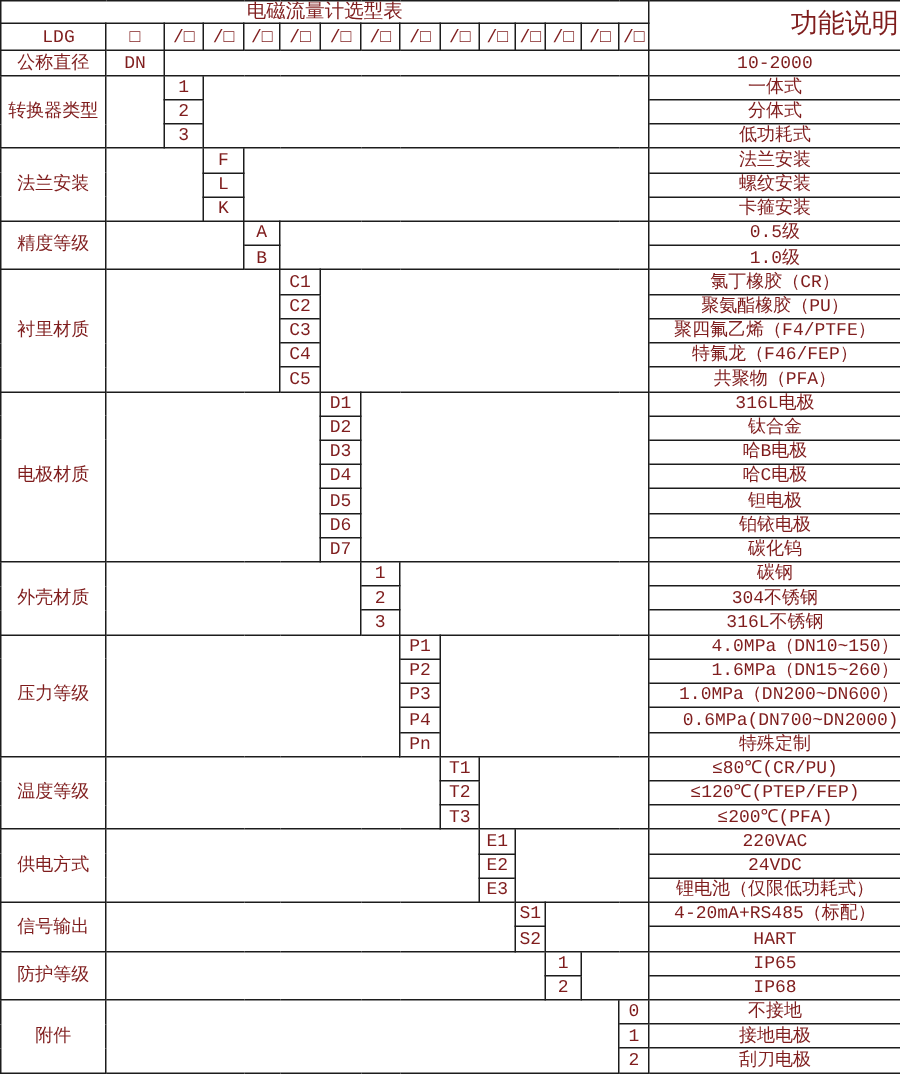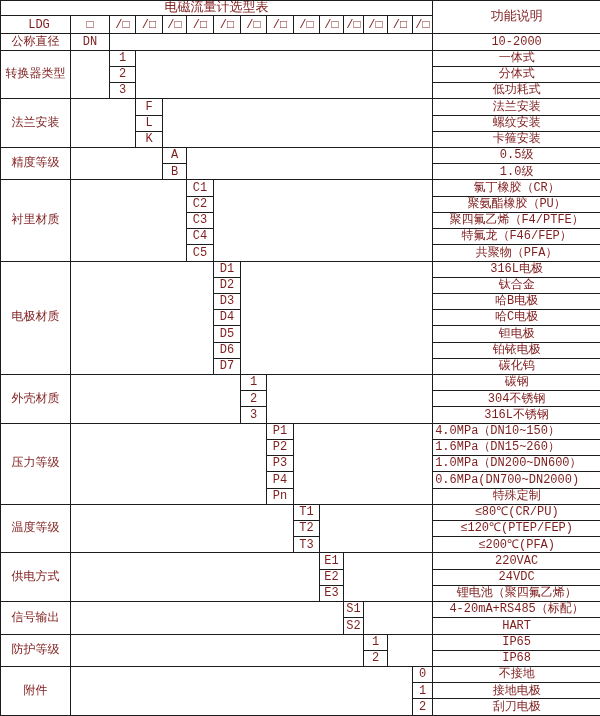--- a/index.html
+++ b/index.html
@@ -6,24 +6,24 @@
   .sheet{width:600px;height:716px;background:#ffffff;overflow:hidden;}
   table{width:600px;height:716px;border-collapse:collapse;table-layout:fixed;
         background:#ffffff;color:#7f1d1d;
         font-family:"Liberation Mono","DejaVu Sans Mono",monospace;}
   td{border:1px solid #1c1c1c;font-size:12px;text-align:center;
      padding:0 1px;overflow:hidden;white-space:nowrap;line-height:1.05;}
   tr.data{height:16px;}
   tr.model{height:18px;}
   tr.head{height:15px;}
   .title-cell{font-size:13px;}
-  .func-hdr{font-size:13px;}
+  .func-hdr{font-size:18px;text-align:right;}
   .model-label{text-align:center;padding-left:8px;}
   .box{font-size:12px;}
-  .left{text-align:left;padding-left:2px;}
+  .left{text-align:right;padding-left:2px;}
 </style>
 </head>
 <body>
 
 <div class="sheet">
   <table id="sel-table">
     <colgroup id="cols">
         <col style="width: 70px;">
         <col style="width: 39px;">
         <col style="width: 26px;">
@@ -223,21 +223,21 @@
           <td>E1</td>
           <td rowspan="3" colspan="4"></td>
           <td>220VAC</td>
         </tr>
         <tr class="data">
           <td>E2</td>
           <td>24VDC</td>
         </tr>
         <tr class="data">
           <td>E3</td>
-          <td>锂电池（聚四氟乙烯）</td>
+          <td>锂电池（仅限低功耗式）</td>
         </tr>
         <tr class="data">
           <td class="cat" rowspan="2">信号输出</td>
           <td rowspan="2" colspan="10"></td>
           <td>S1</td>
           <td rowspan="2" colspan="3"></td>
           <td>4-20mA+RS485（标配）</td>
         </tr>
         <tr class="data">
           <td>S2</td>

